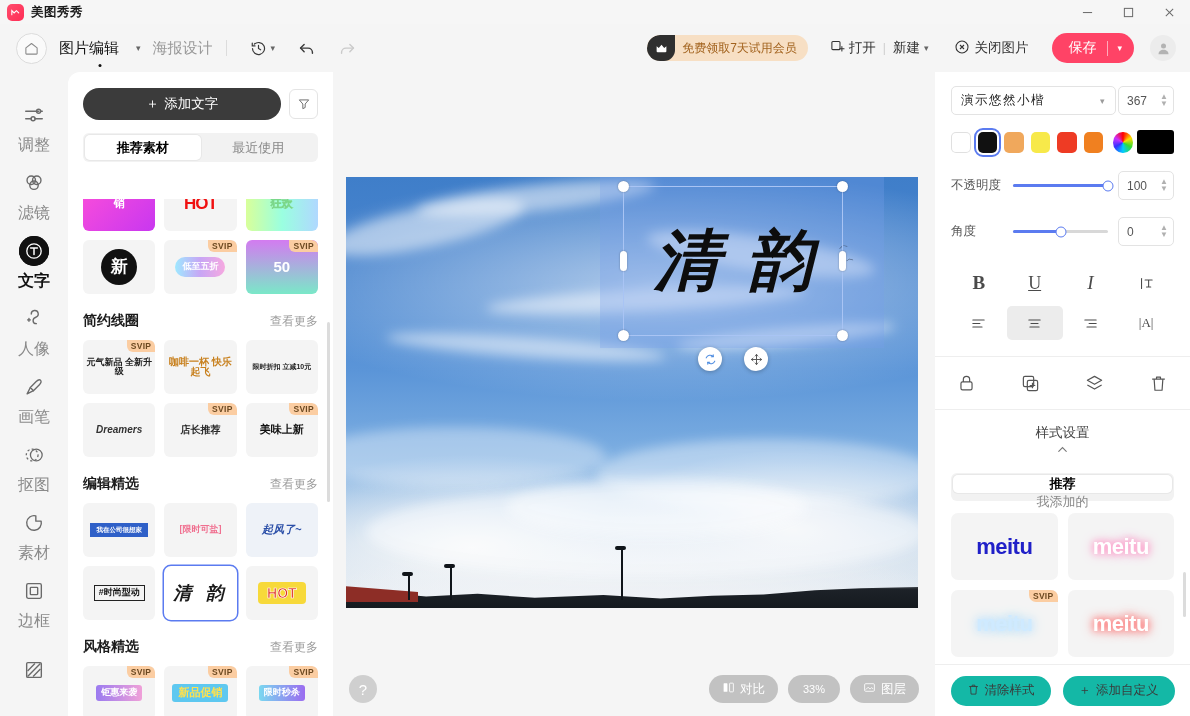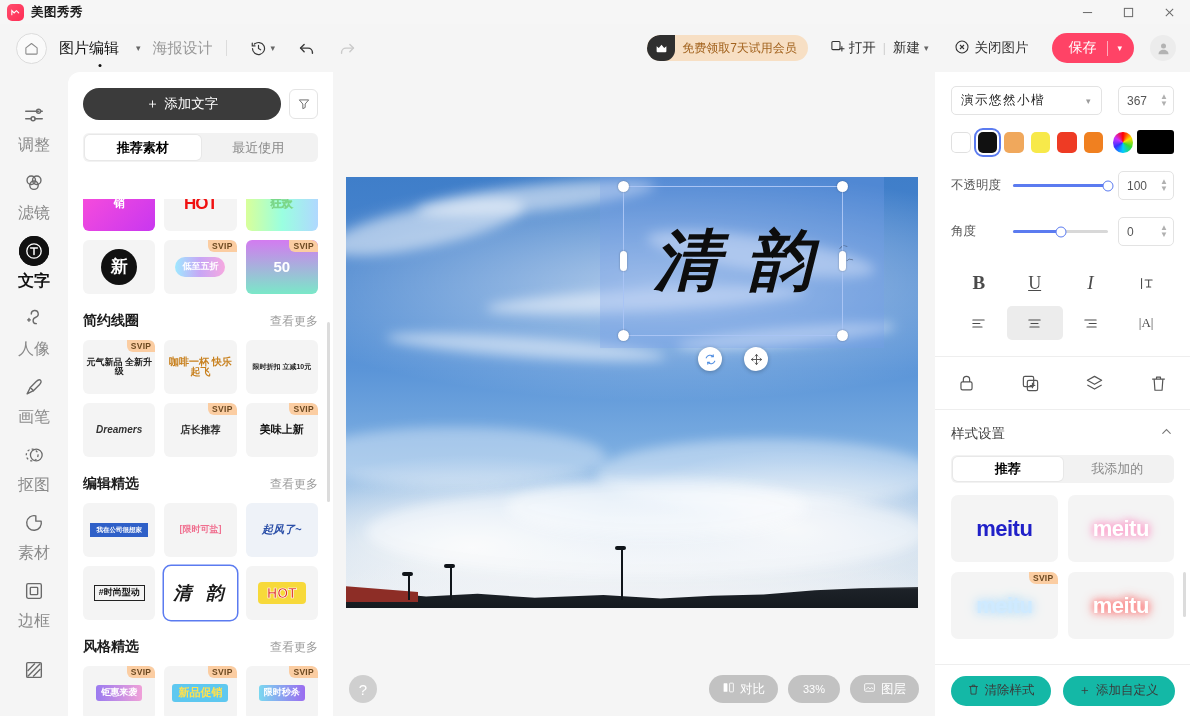--- a/index.html
+++ b/index.html
@@ -229,21 +229,21 @@
     height: 28px; min-width: 52px; border-radius: 14px; background: #c2c2c2; color: #fff;
     display: flex; align-items: center; justify-content: center; font-size: 11px;
   }
 
   
   .rpanel {
     position: absolute; left: 935px; top: 72px; width: 255px; height: 644px;
     background: #fff;
   }
   .rp-pad { padding: 14px 16px 0 16px; }
-  .font-row { display: flex; gap: 16px; align-items: center; text-align: right; }
+  .font-row { display: flex; gap: 2px; align-items: center; text-align: right; }
   .font-sel {
     flex: 1; height: 29px; border: 1px solid #e3e3e3; border-radius: 5px;
     display: flex; align-items: center; padding: 0 9px; font-size: 12.5px; color: #222;
     font-family: "DejaVu Serif", "Liberation Serif", serif; letter-spacing: 1.5px;
   }
   .font-sel .caret2 { margin-left: auto; color: #9b9b9b; font-size: 9px; }
   .num-box {
     width: 56px; height: 29px; border: 1px solid #e3e3e3; border-radius: 5px;
     display: flex; align-items: center; padding: 0 5px 0 8px; font-size: 12px; color: #555;
   }
@@ -280,25 +280,26 @@
   .fmt-b { font-family: "Liberation Serif", serif; font-size: 19px; font-weight: bold; }
   .fmt-u { font-family: "Liberation Serif", serif; font-size: 18px; text-decoration: underline; }
   .fmt-i { font-family: "Liberation Serif", serif; font-size: 19px; font-style: italic; }
 
   .hr { height: 1px; background: #eee; margin-top: 14px; }
   .act-row { display: flex; height: 52px; align-items: center; }
   .act-btn { flex: 1; display: flex; align-items: center; justify-content: center; color: #555; }
   .style-head {
     display: flex; align-items: center; justify-content: space-between;
     padding: 14px 16px 0 16px;
+    flex-direction: column;
   }
   .style-title { font-size: 13.5px; color: #444; }
   .seg2 {
     margin: 12px 16px 0 16px; height: 28px; background: #f2f2f2; border-radius: 6px;
-    display: flex; padding: 2px;
+    display: flex; padding: 2px; flex-direction: column;
   }
   .style-grid {
     display: grid; grid-template-columns: 1fr 1fr; gap: 10px;
     padding: 12px 16px 0 16px;
   }
   .style-cell {
     position: relative; height: 67px; background: #f4f4f4; border-radius: 7px;
     display: flex; align-items: center; justify-content: center;
     font-size: 22px; font-weight: bold; letter-spacing: -.5px;
   }

